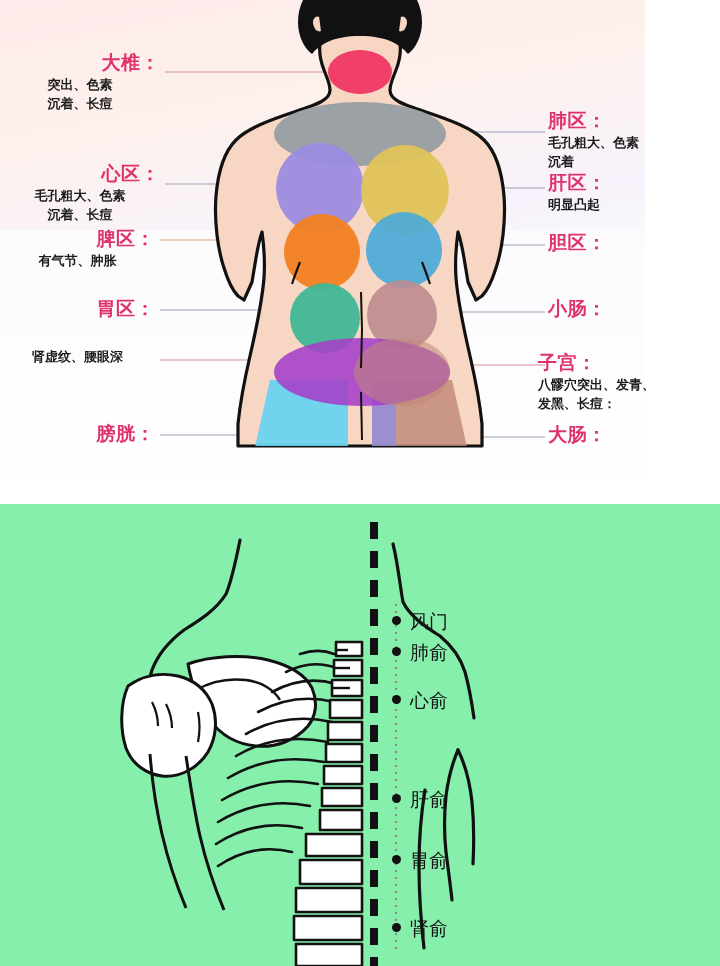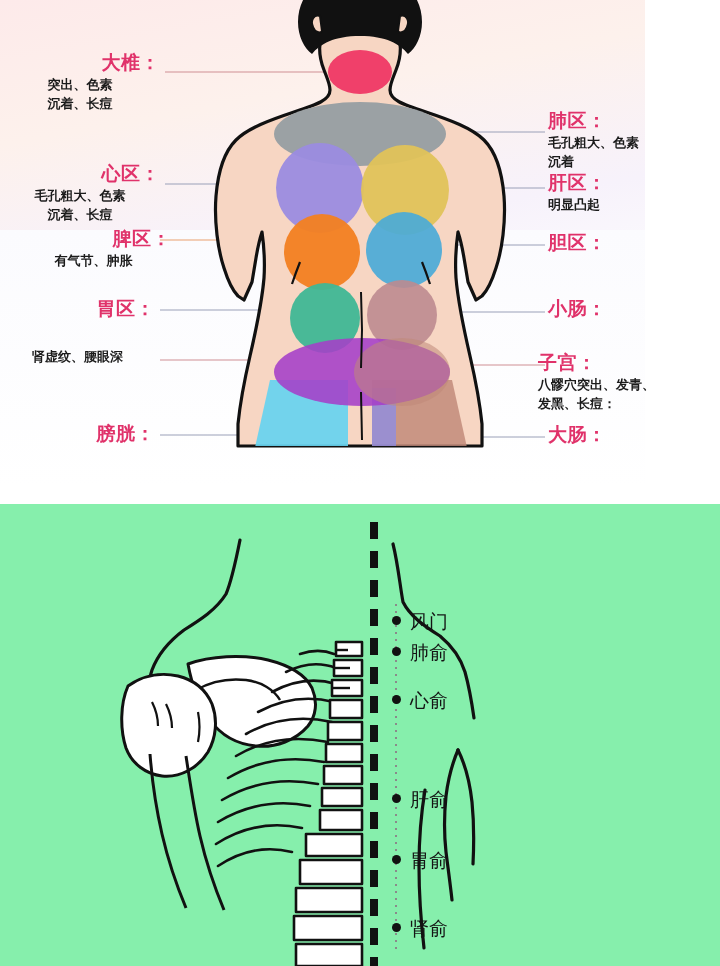--- a/index.html
+++ b/index.html
@@ -178,21 +178,21 @@
       <div class="desc">突出、色素</div>
       <div class="desc" style="margin-top:0">沉着、长痘</div>
     </div>
 
     <div class="lab left" style="left:0px; top:163px; width:160px;">
       <div class="ttl">心区：</div>
       <div class="desc">毛孔粗大、色素</div>
       <div class="desc" style="margin-top:0">沉着、长痘</div>
     </div>
 
-    <div class="lab left" style="left:0px; top:228px; width:155px;margin-left:16px;">
+    <div class="lab left" style="left:0px; top:228px; width:155px;">
       <div class="ttl">脾区：</div>
       <div class="desc">有气节、肿胀</div>
     </div>
 
     <div class="lab left" style="left:0px; top:298px; width:155px;">
       <div class="ttl">胃区：</div>
     </div>
 
     <div class="lab left" style="left:0px; top:348px; width:155px;">
       <div class="desc" style="margin-top:0">肾虚纹、腰眼深</div>

